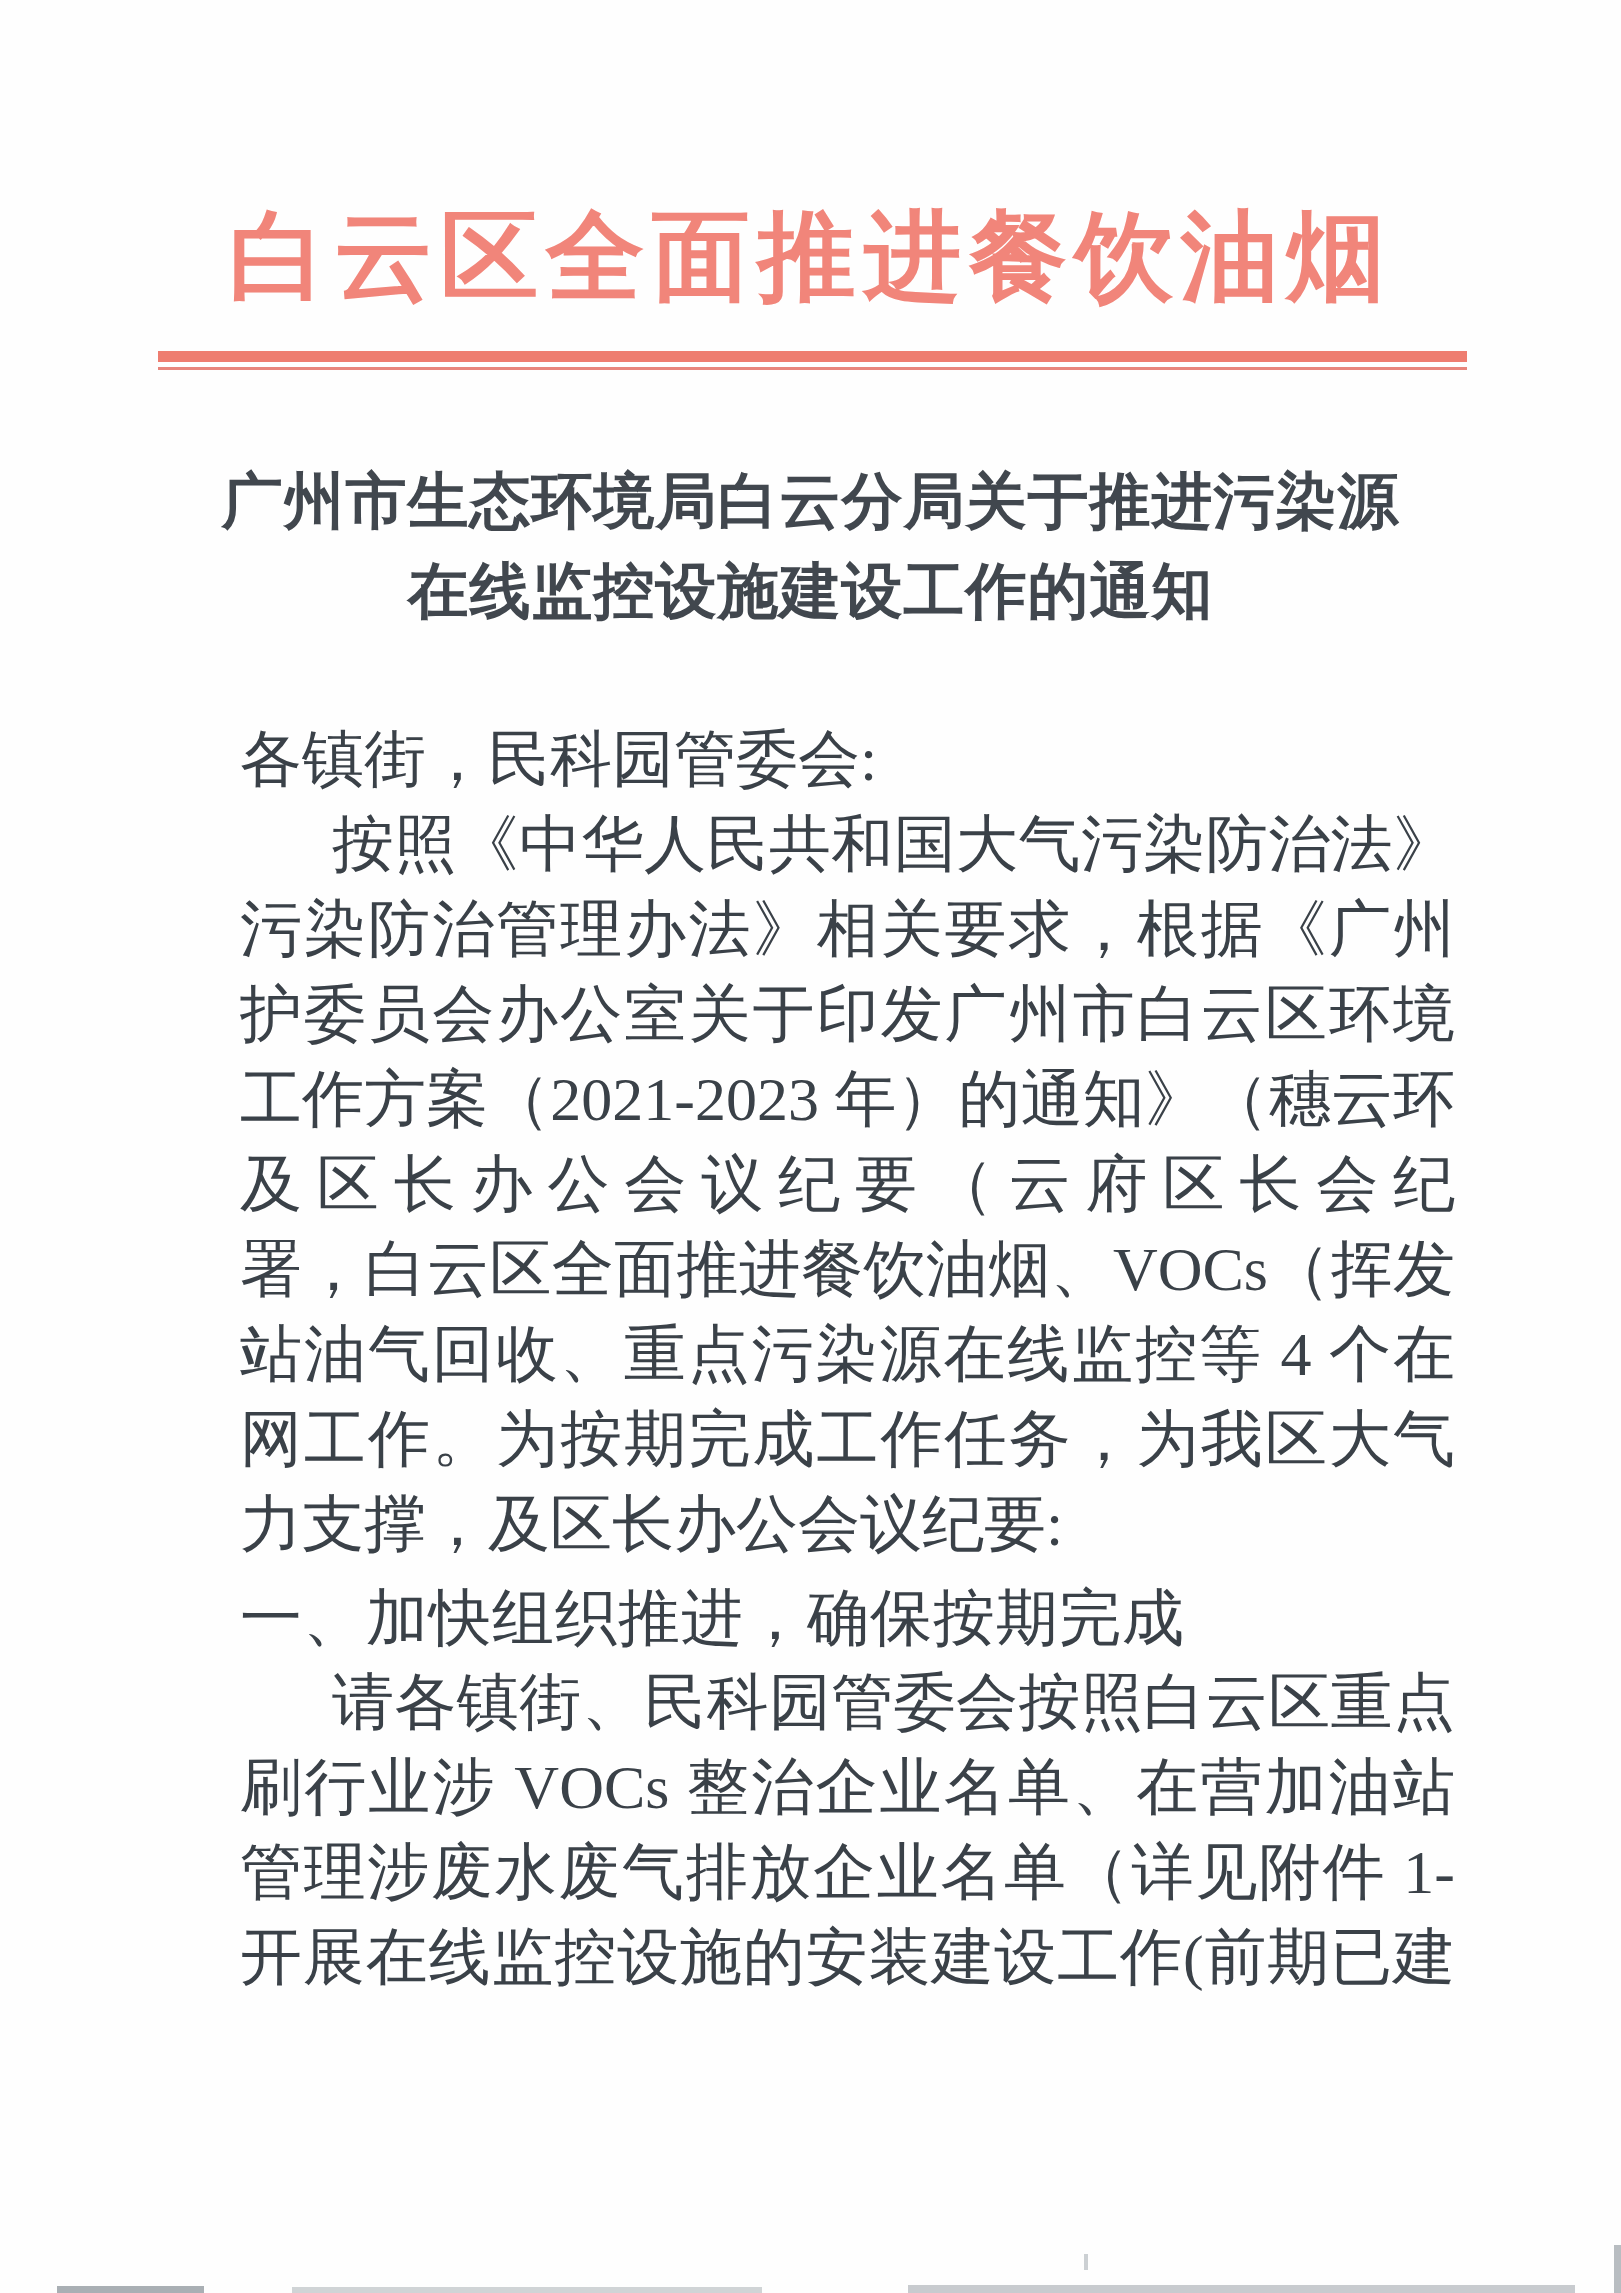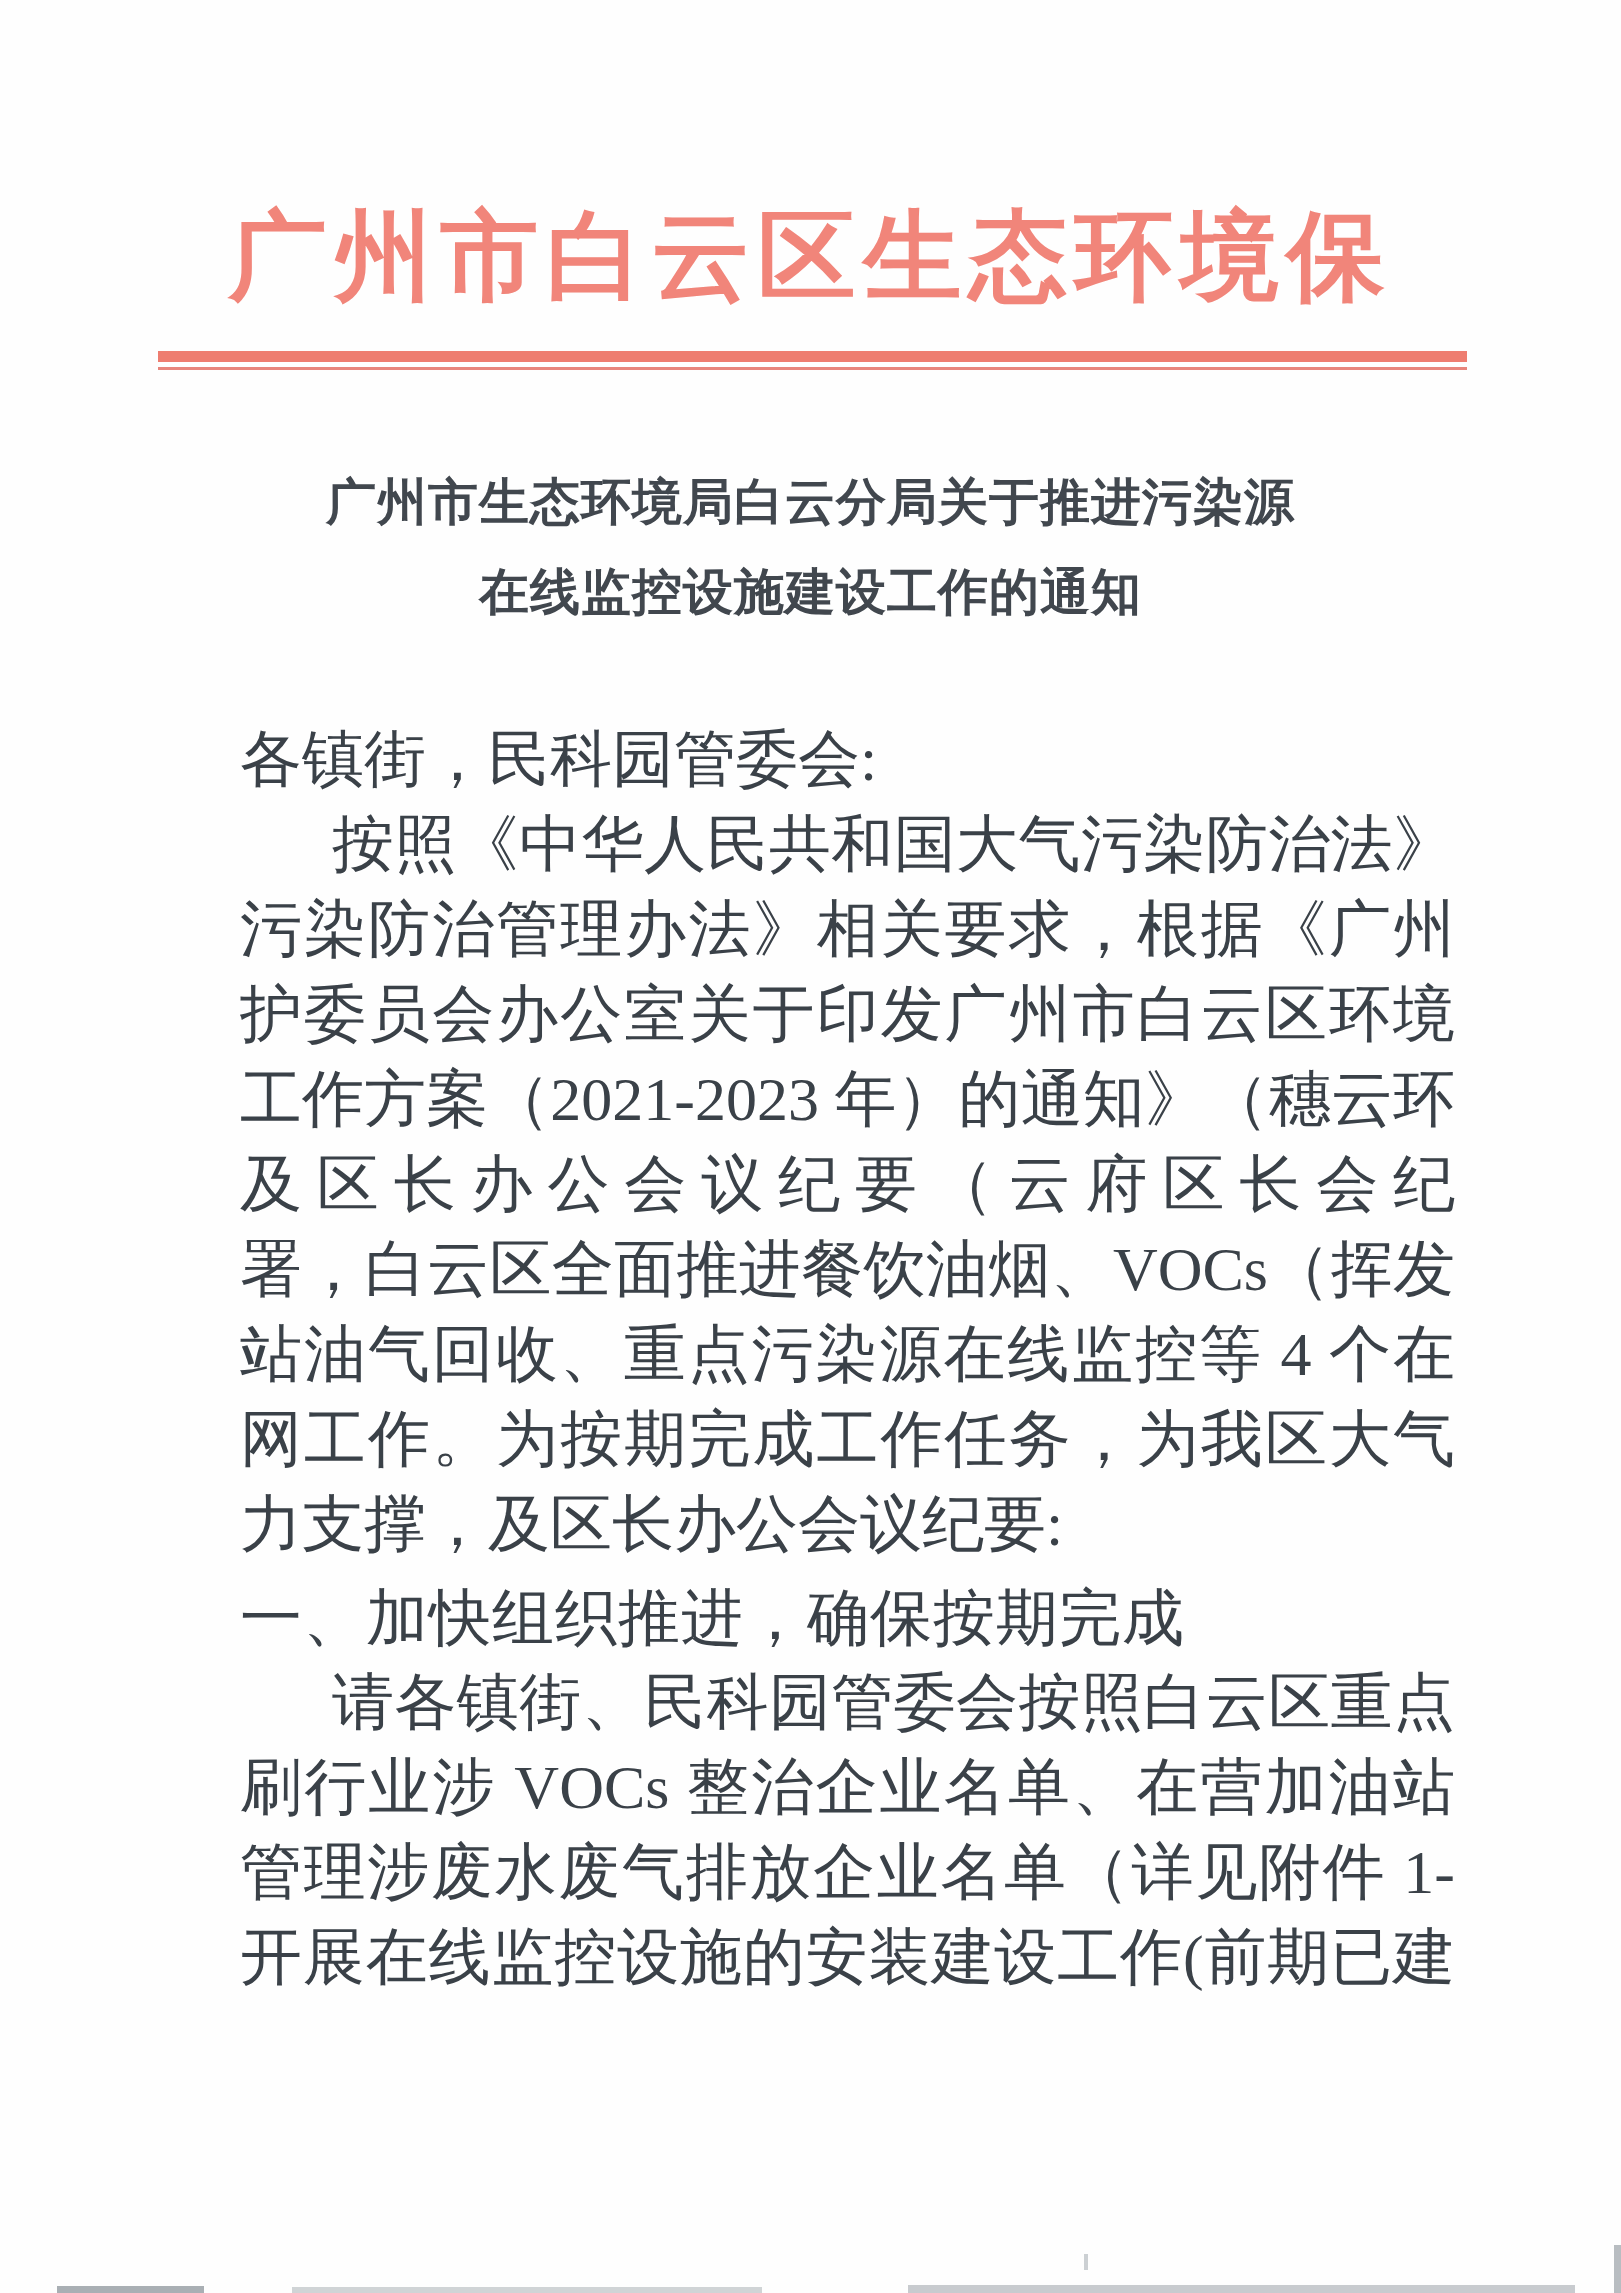--- a/index.html
+++ b/index.html
@@ -46,21 +46,21 @@
     background: var(--red-rule-thin, #e8857c);
   }
   
   .doc-title {
     position: absolute;
     top: 457px;
     left: 0;
     width: 100%;
     margin: 0;
     text-align: center;
-    font-size: 50px;
+    font-size: 61px;
     line-height: 90px;
     font-weight: 700;
     letter-spacing: 1px;
     color: var(--title-ink, #41474e);
   }
   
   .body-block {
     position: absolute;
     left: 240px;
     top: 717px;
@@ -97,21 +97,21 @@
   .a-strip2 { left: 292px;  top: 2287px; width: 470px; height: 6.9px;  opacity: .45; }
   .a-strip3 { left: 908px;  top: 2285px; width: 667px; height: 8.8px;  opacity: .55; }
   .a-edge   { left: 1614px; top: 2245px; width: 6.9px;   height: 49px; opacity: .7;  }
   .a-speck  { left: 1084px; top: 2254px; width: 3.9px;   height: 15.7px; opacity: .5;  }
 </style>
 </head>
 <body>
 
 <div class="page">
 
-  <div class="letterhead">广州市白云区生态环境保</div>
+  <div class="letterhead">白云区全面推进餐饮油烟</div>
 
   <div class="rule-thick"></div>
   <div class="rule-thin"></div>
 
   <h1 class="doc-title">
     <span>广州市生态环境局白云分局关于推进污染源</span><br>
     <span>在线监控设施建设工作的通知</span>
   </h1>
 
   <div class="body-block">

